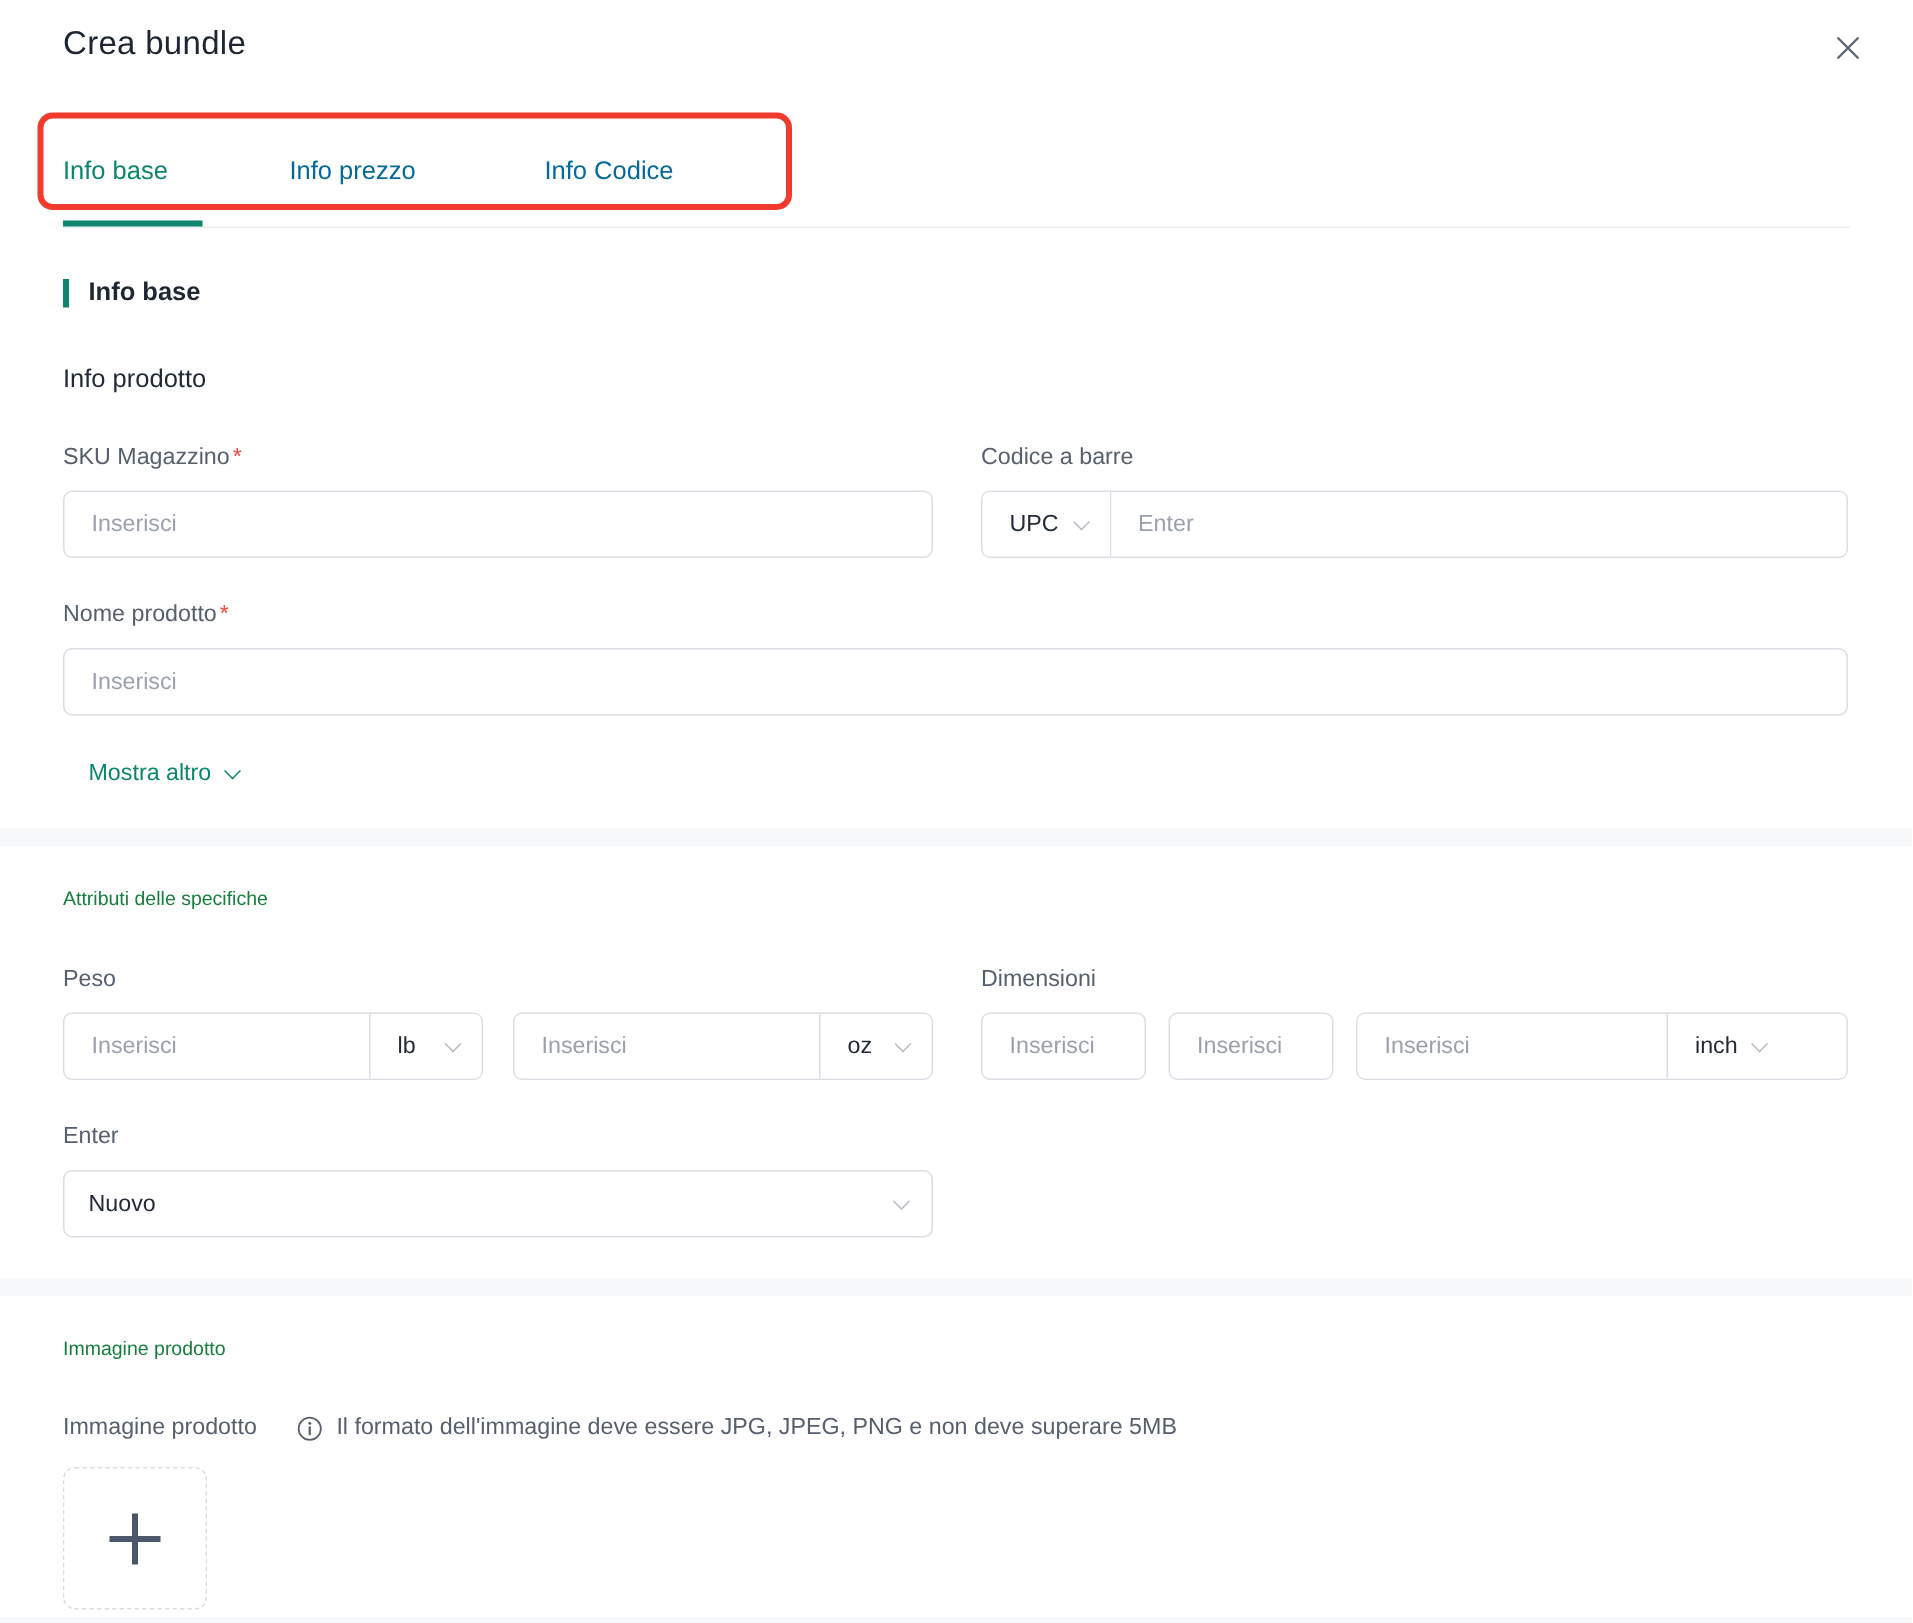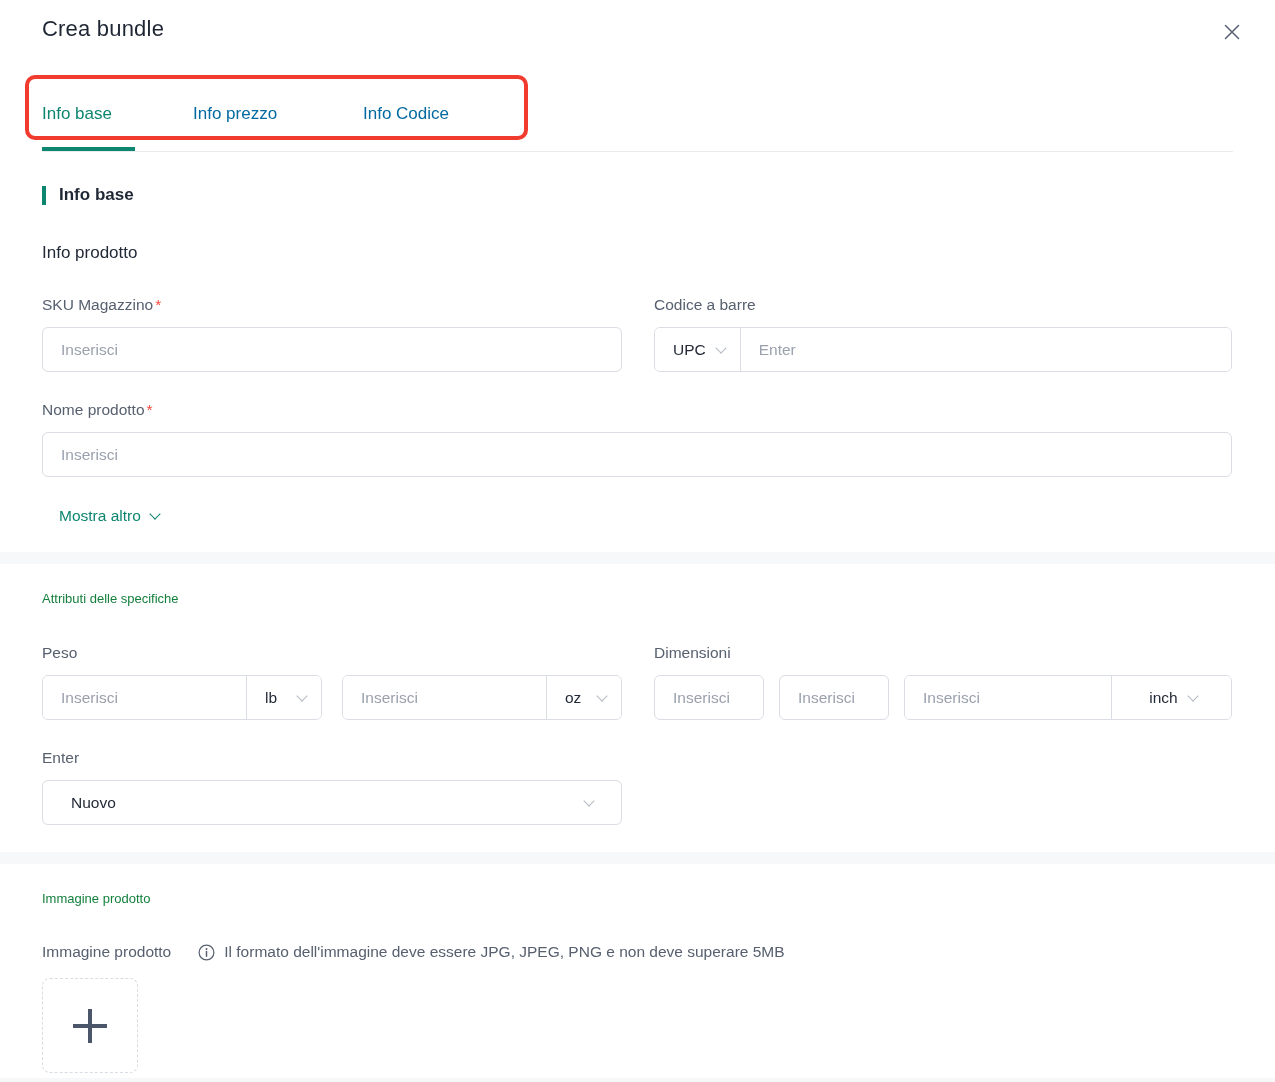--- a/index.html
+++ b/index.html
@@ -52,23 +52,23 @@
   .img-title { top:891px; }
 
   .hrow { display:flex; gap:20px; }
   .peso-group { width:280px; }
   .peso-group input { padding-right:6px; }
   .unit-seg { width:75px; justify-content:space-between; }
 
   .dim-row { display:flex; gap:15px; width:578px; }
   .dim-in { width:110px; flex:none; }
   .dim-group { flex:1; }
-  .inch-seg { width:120px; justify-content:center; }
-
-  .select-box { display:flex; align-items:center; height:45px; border:1px solid #dadde3; border-radius:6px; padding:0 28px; font-size:15.5px; color:#242b38; cursor:pointer; background:#fff; }
+  .inch-seg { width:120px; justify-content:flex-start; }
+
+  .select-box { display:flex; align-items:center; height:45px; border:1px solid #dadde3; border-radius:6px; padding:0 16px; font-size:15.5px; color:#242b38; cursor:pointer; background:#fff; }
   .select-box .chev { margin-left:auto; }
 
   .img-label-row { position:absolute; left:42px; top:943px; display:flex; align-items:center; font-size:15.5px; color:#57606f; }
   .img-field-label { margin-right:27px; }
   .info-icon { display:flex; align-items:center; margin-right:9px; }
 
   .upload-box { position:absolute; left:42px; top:978px; width:96px; height:95px; border:1px dashed #d9dce1; border-radius:8px; background:#fff; display:flex; align-items:center; justify-content:center; cursor:pointer; }
   .plus { position:relative; width:34px; height:34px; }
   .plus::before { content:''; position:absolute; left:0; top:15px; width:34px; height:4px; background:#4c566a; }
   .plus::after  { content:''; position:absolute; left:15px; top:0; width:4px; height:34px; background:#4c566a; }

